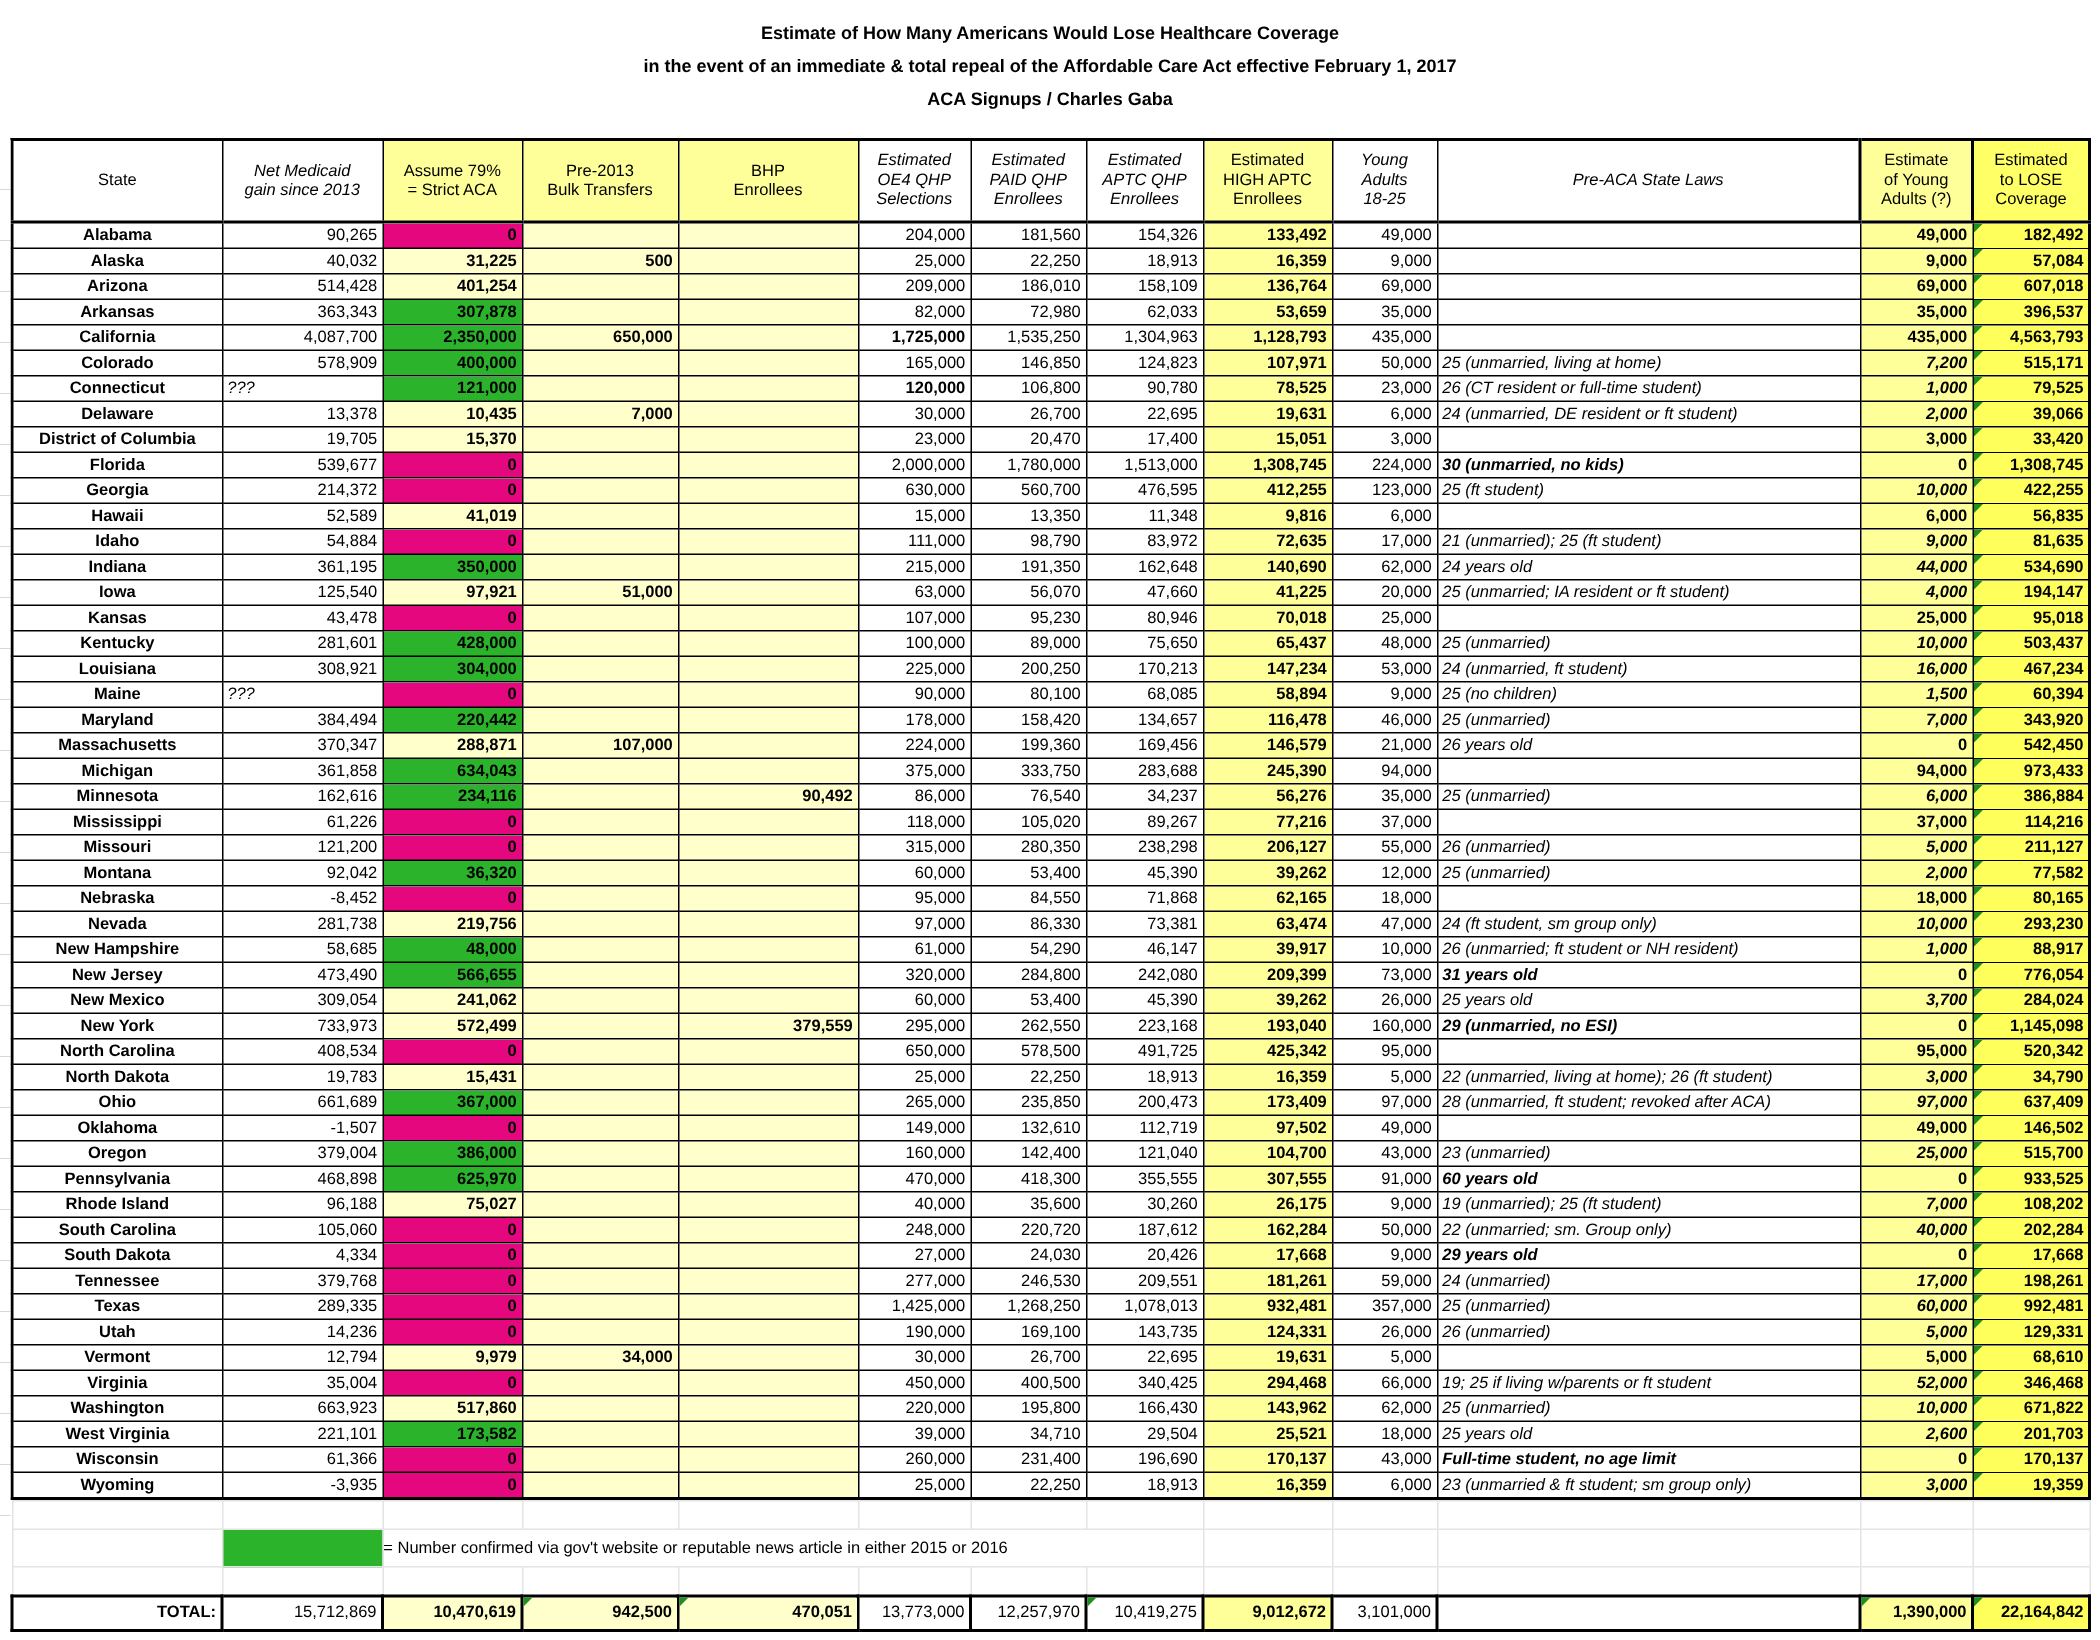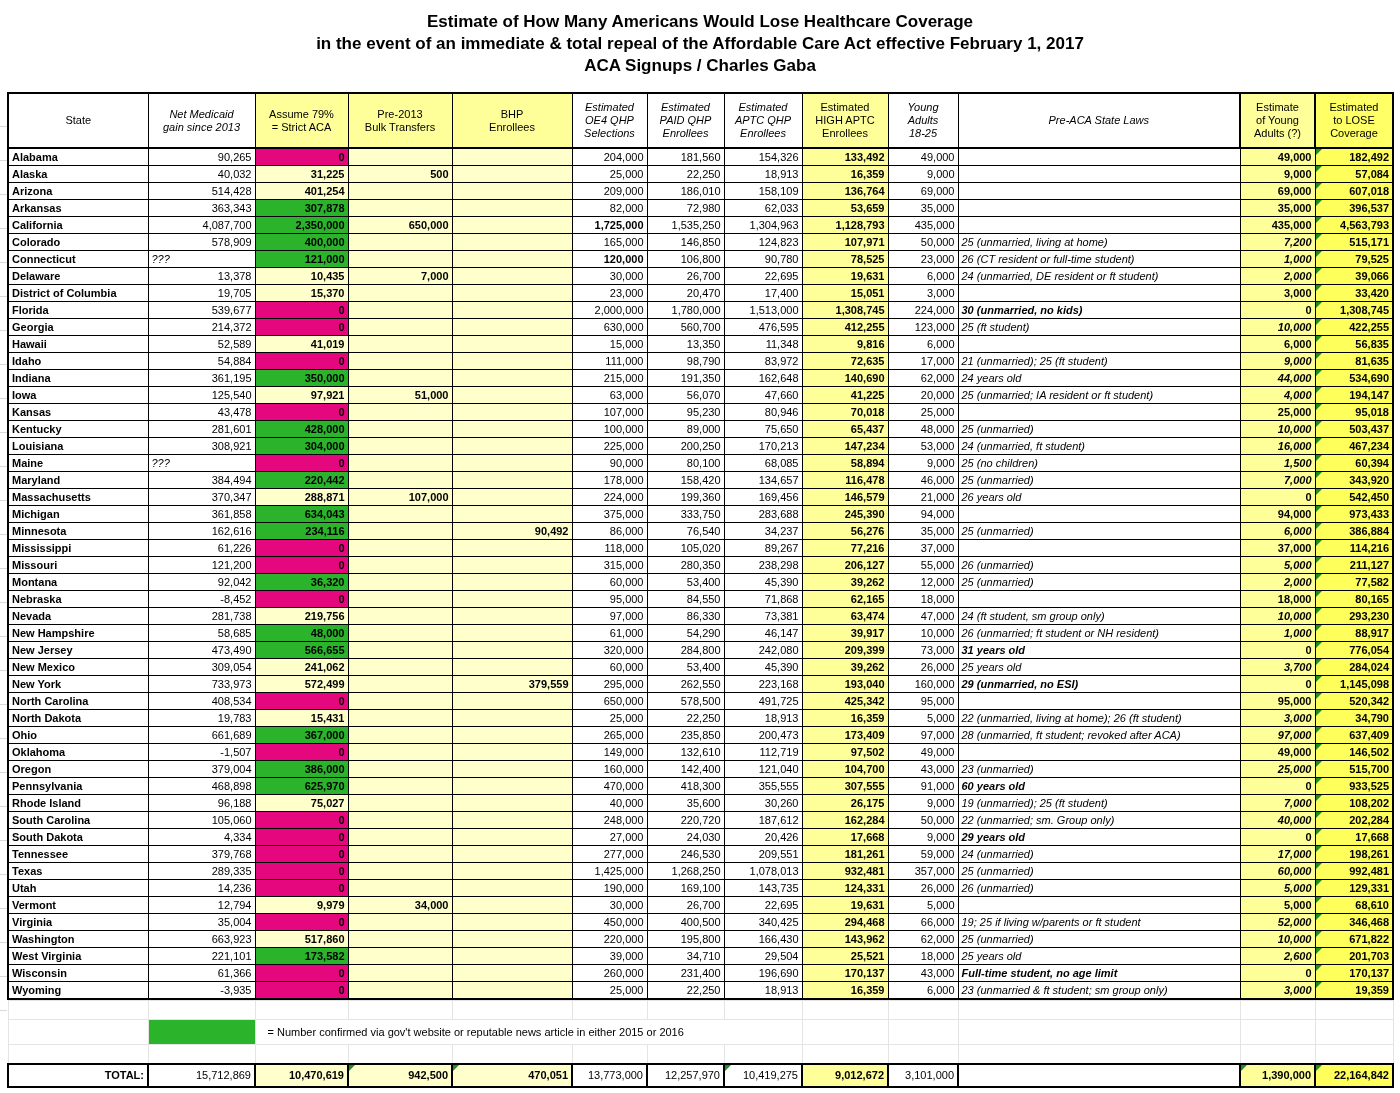--- a/index.html
+++ b/index.html
@@ -1,31 +1,31 @@
 <!DOCTYPE html>
 <html><head>
 <meta charset="utf-8">
 <style>
   html,body{margin:0;padding:0;background:#fff;}
   body{width:1400px;height:1093px;font-family:"Liberation Sans",sans-serif;color:#000;overflow:hidden;position:relative;}
-  .titles{padding-top:11px;text-align:center;font-weight:bold;font-size:17px;line-height:22px;height:81px;}
+  .titles{padding-top:11px;text-align:center;font-weight:bold;font-size:12px;line-height:22px;height:81px;}
   .gutter{position:absolute;left:0;top:93px;width:7px;height:922px;
     background:repeating-linear-gradient(to bottom,#fff 0px,#fff 33px,#d8d8d8 33px,#d8d8d8 34px);}
   table{border-collapse:collapse;table-layout:fixed;margin-left:7px;}
   #main{border:2px solid #000;}
   #main td,#main th{border:1px solid #000;overflow:hidden;white-space:nowrap;}
   #main th{height:53px;font-size:11px;line-height:13px;white-space:pre-line;vertical-align:middle;
     border-bottom:2px solid #000;padding:0 2px;font-weight:normal;}
   th.hb{font-weight:bold;}
   th.hi{font-style:italic;}
   th.hy{background:#ffff99;}
   th.hly{background:#ffff66;}
   #main td{height:16px;line-height:16px;font-size:11px;padding:0 3px;}
   .num{text-align:right;}
-  .c-state{font-weight:bold;text-align:left;}
+  .c-state{font-weight:bold;text-align:center;}
   .c-med.qm{font-style:italic;text-align:left;padding-left:14px;}
   .c-strict,.c-bulk,.c-bhp,.c-high,.c-yaest,.c-lose{font-weight:bold;}
   .c-strict.mag{background:#e5077e;}
   .c-strict.yel{background:#ffffcc;}
   .c-strict.grn{background:#2bb32b;}
   .c-bulk,.c-bhp{background:#ffffcc;}
   .c-oe4.bold{font-weight:bold;}
   .c-high{background:#ffff99;}
   .c-law{font-style:italic;padding-left:4px;}
   .c-law.lb{font-weight:bold;}
@@ -33,21 +33,21 @@
   .c-yaest.it{font-style:italic;}
   .c-lose{background:#ffff5c;border-left:2px solid #000;position:relative;}
   .tri{position:absolute;top:0;left:0;width:0;height:0;
     border-top:6px solid #1f8f1f;border-right:6px solid transparent;}
   .rtri{position:relative;}
   #foot{margin-top:0;}
   #foot td{font-size:11px;overflow:visible;white-space:nowrap;}
   td.g{border:1px solid #e4e4e4;height:16px;}
   td.gs{border:1px solid #e4e4e4;height:22px;}
   .swatch{background:#2bb32b;}
-  .legendtxt{text-align:left;padding-left:12px;font-size:11.5px;}
+  .legendtxt{text-align:left;padding-left:0;font-size:11.5px;}
   #foot tr.totalrow td{border:2px solid #000;height:21px;line-height:21px;padding:0 3px;}
   .t-label{font-weight:bold;text-align:right;}
   .t-pale{background:#ffffcc;font-weight:bold;}
   .t-mid{background:#ffff99;font-weight:bold;}
   .t-lose{background:#ffff5c;font-weight:bold;}
 </style>
 </head>
 <body>
 
 <div class="titles">

